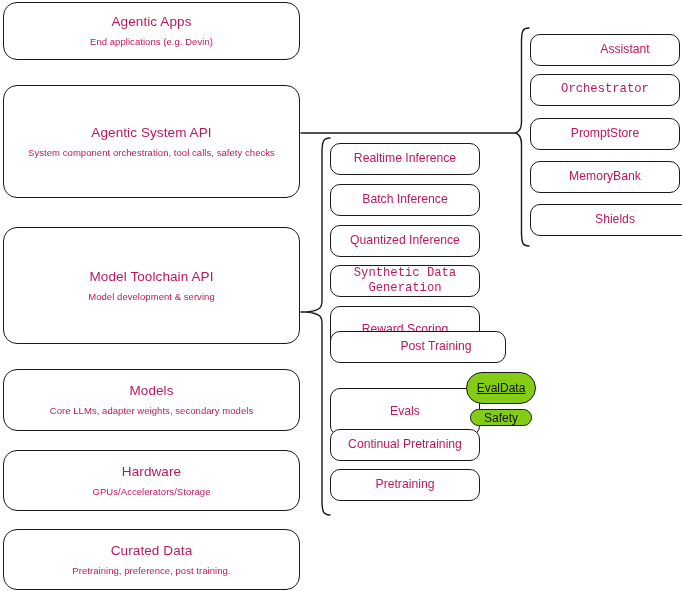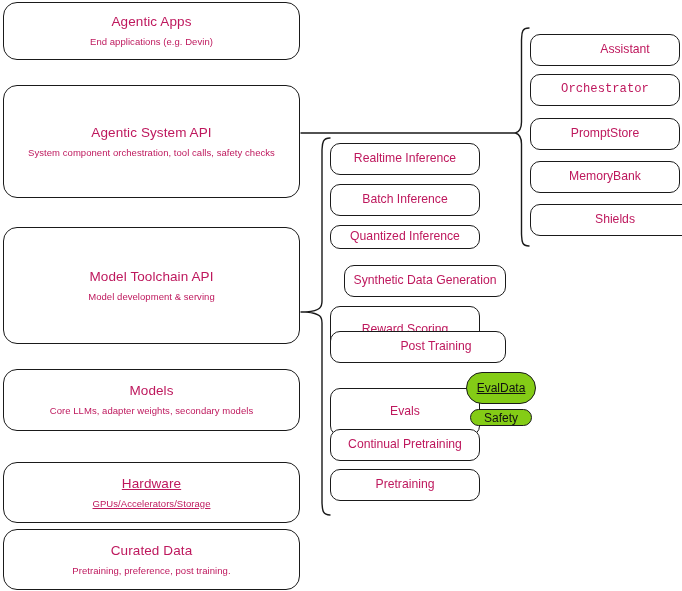--- a/index.html
+++ b/index.html
@@ -131,40 +131,40 @@
   <div class="node layer" style="left:3px; top:227px; width:297px; height:117px;">
     <div class="title">Model Toolchain API</div>
     <div class="subtitle">Model development &amp; serving</div>
   </div>
 
   <div class="node layer" style="left:3px; top:369px; width:297px; height:62px;">
     <div class="title">Models</div>
     <div class="subtitle">Core LLMs, adapter weights, secondary models</div>
   </div>
 
-  <div class="node layer" style="left:3px; top:462px; width:297px; height:61px;text-decoration:underline;">
+  <div class="node layer" style="left:3px; top:450px; width:297px; height:61px;">
     <div class="title">Hardware</div>
     <div class="subtitle">GPUs/Accelerators/Storage</div>
   </div>
 
   <div class="node layer" style="left:3px; top:529px; width:297px; height:61px;">
     <div class="title">Curated Data</div>
     <div class="subtitle">Pretraining, preference, post training.</div>
   </div>
 
   <div class="node chip" style="left:330px; top:143px; width:150px; height:32px;">
     <span>Realtime Inference</span>
   </div>
   <div class="node chip" style="left:330px; top:184px; width:150px; height:32px;">
     <span>Batch Inference</span>
   </div>
-  <div class="node chip" style="left:330px; top:225px; width:150px; height:24px;">
+  <div class="node chip" style="left:330px; top:225px; width:150px; height:32px;">
     <span>Quantized Inference</span>
   </div>
-  <div class="node chip" style="left:344px; top:265px; width:162px; height:32px;">
+  <div class="node chip" style="left:330px; top:265px; width:150px; height:32px;font-family:Liberation Mono, monospace;">
     <span>Synthetic Data Generation</span>
   </div>
   <div class="node chip" style="left:330px; top:306px; width:150px; height:48px;">
     <span>Reward Scoring</span>
   </div>
   <div class="node chip" style="left:330px; top:331px; width:176px; height:32px;padding-left:36px;">
     <span>Post Training</span>
   </div>
   <div class="node chip" style="left:330px; top:388px; width:150px; height:48px;">
     <span>Evals</span>

